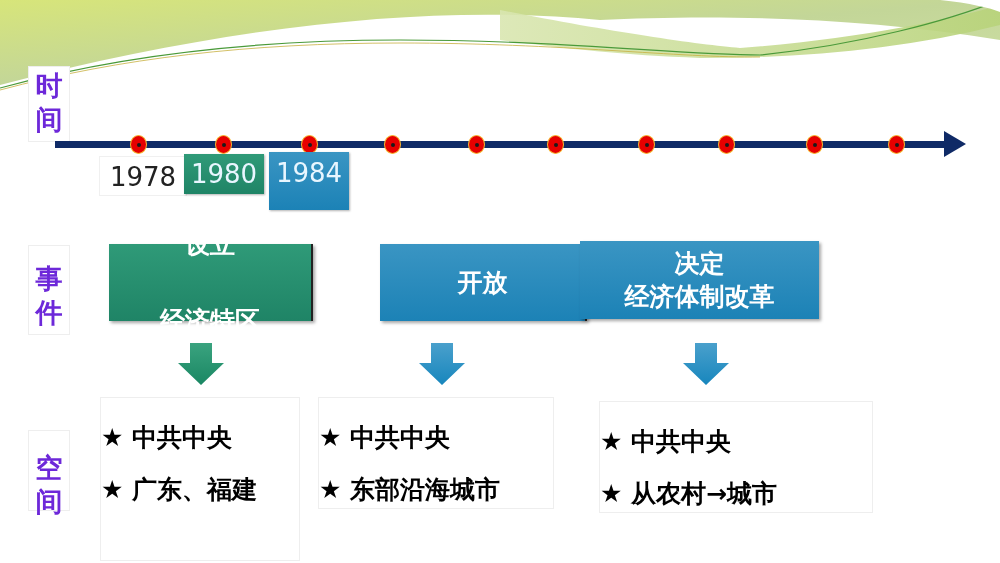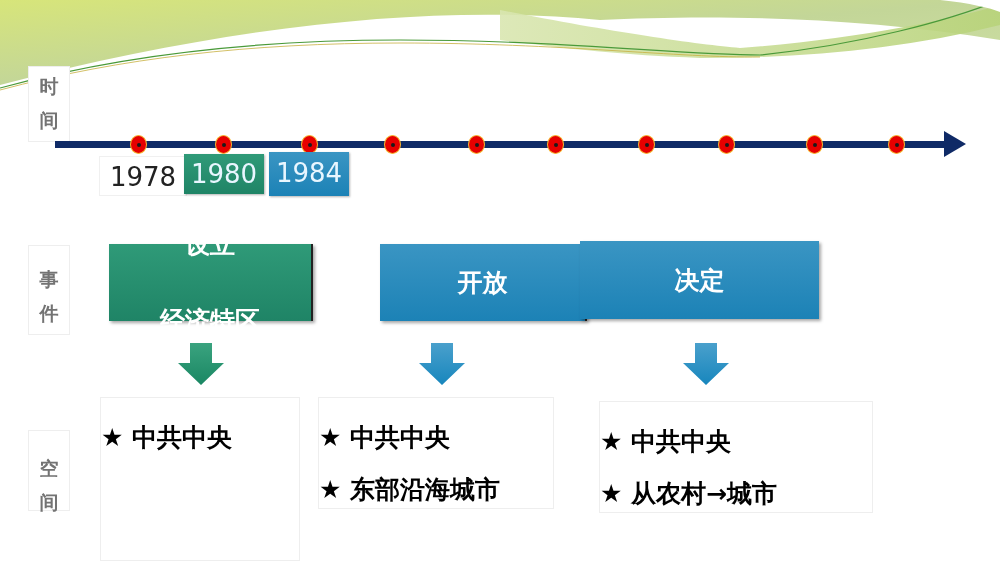--- a/index.html
+++ b/index.html
@@ -1,18 +1,18 @@
 <!DOCTYPE html>
 <html><head>
 <meta charset="utf-8">
 <style>
   html,body{margin:0;padding:0;}
   body{width:1000px;height:563px;position:relative;overflow:hidden;background:#ffffff;font-family:"DejaVu Sans","Liberation Sans",sans-serif;}
   .deco{position:absolute;left:0;top:0;width:1000px;height:100px;}
-  .label-box{position:absolute;background:#fff;border:1px solid #eee;width:40px;font-weight:bold;font-size:19px;line-height:34px;text-align:center;color:#737373;}
+  .label-box{position:absolute;background:#fff;border:1px solid #eee;width:40px;font-weight:bold;font-size:27px;line-height:34px;text-align:center;color:#6d28d9;}
   .axis{position:absolute;left:55px;top:141px;width:895px;height:7px;background:#0f2a66;}
   .arrowhead{position:absolute;left:944px;top:131px;width:0;height:0;border-top:13px solid transparent;border-bottom:13px solid transparent;border-left:22px solid #0f2a66;}
   .dot{position:absolute;width:17px;height:19px;border-radius:50%;background:#e60000;border:1px solid #f6b830;box-sizing:border-box;}
   .dot::after{content:"";position:absolute;left:6px;top:7px;width:4px;height:4px;border-radius:50%;background:#1a1a1a;}
   .year{position:absolute;height:40px;line-height:40px;font-size:26px;text-align:center;box-sizing:border-box;}
   .event{position:absolute;color:#fff;font-weight:bold;font-size:25px;line-height:33px;text-align:center;box-shadow:2px 2px 3px rgba(0,0,0,0.35);display:flex;flex-direction:column;justify-content:center;}
   .green{background:linear-gradient(#2f9a78,#1f8466);gap:43px;}
   .blue{background:linear-gradient(#3a95c3,#1c82b6);}
   .darrow{position:absolute;width:46px;height:42px;}
   .space{position:absolute;background:#fff;border:1px solid #eee;font-weight:bold;font-size:25px;line-height:52px;color:#000;box-sizing:border-box;}
@@ -60,31 +60,32 @@
 <div class="dot" style="left:384px;top:135px;"></div>
 <div class="dot" style="left:468px;top:135px;"></div>
 <div class="dot" style="left:547px;top:135px;"></div>
 <div class="dot" style="left:638px;top:135px;"></div>
 <div class="dot" style="left:718px;top:135px;"></div>
 <div class="dot" style="left:806px;top:135px;"></div>
 <div class="dot" style="left:888px;top:135px;"></div>
 
 <div class="year" style="left:99px;top:156px;width:88px;background:#fff;border:1px solid #f0f0f0;color:#222;">1978</div>
 <div class="year" style="left:184px;top:154px;width:80px;background:linear-gradient(#2f9a78,#1f8466);color:#e8f6ff;box-shadow:1px 1px 2px rgba(0,0,0,0.3);text-align:center;">1980</div>
-<div class="year" style="left:269px;top:152px;width:80px;height:44px;line-height:42px;background:linear-gradient(#3a95c3,#1c82b6);color:#e8f6ff;box-shadow:1px 1px 2px rgba(0,0,0,0.3);">1984</div>
+<div class="year" style="left:269px;top:152px;width:80px;height:58px;line-height:42px;background:linear-gradient(#3a95c3,#1c82b6);color:#e8f6ff;box-shadow:1px 1px 2px rgba(0,0,0,0.3);">1984</div>
 
 <div class="event green" style="left:109px;top:244px;width:202px;height:77px;border-right:2px solid #222;">
   <span>设立</span>
   <span>经济特区</span>
 </div>
 <div class="event blue" style="left:340px;top:244px;width:205px;height:77px;border-right:2px solid #222;margin-left:40px;">
   <span>开放</span>
 </div>
 <div class="event blue" style="left:580px;top:241px;width:239px;height:78px;">
   <span>决定</span>
+  <span>经济体制改革</span>
 </div>
 
 <svg class="darrow" style="left:178px;top:343px;" viewBox="0 0 46 42">
   <defs>
       <linearGradient id="ga" x1="0" y1="0" x2="0" y2="1">
         <stop offset="0" stop-color="#3aa37f"></stop>
         <stop offset="1" stop-color="#1a8763"></stop>
       </linearGradient>
     </defs>
   <path d="M12,0 H34 V20 H46 L23,42 L0,20 H12 Z" fill="url(#ga)"></path>
@@ -97,20 +98,21 @@
       </linearGradient>
     </defs>
   <path d="M12,0 H34 V20 H46 L23,42 L0,20 H12 Z" fill="url(#gb)"></path>
 </svg>
 <svg class="darrow" style="left:683px;top:343px;" viewBox="0 0 46 42">
   <path d="M12,0 H34 V20 H46 L23,42 L0,20 H12 Z" fill="url(#gb)"></path>
 </svg>
 
 <div class="space" style="left:100px;top:397px;width:200px;height:164px;padding-top:14px;line-height:52px;">
   <div>★ 中共中央</div>
+  <div style="width:170px;">★  广东、福建</div>
 </div>
 <div class="space" style="left:318px;top:397px;width:236px;height:112px;padding-top:14px;">
   <div>★  中共中央</div>
   <div>★  东部沿海城市</div>
 </div>
 <div class="space" style="left:599px;top:401px;width:274px;height:112px;padding-top:14px;">
   <div>★ 中共中央</div>
   <div>★  从农村→城市</div>
 </div>
 

